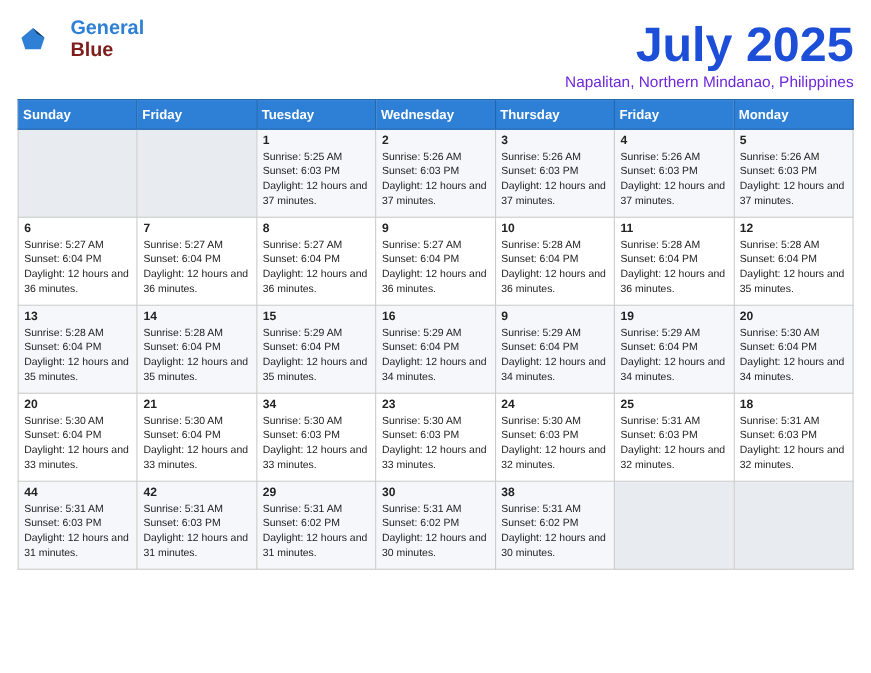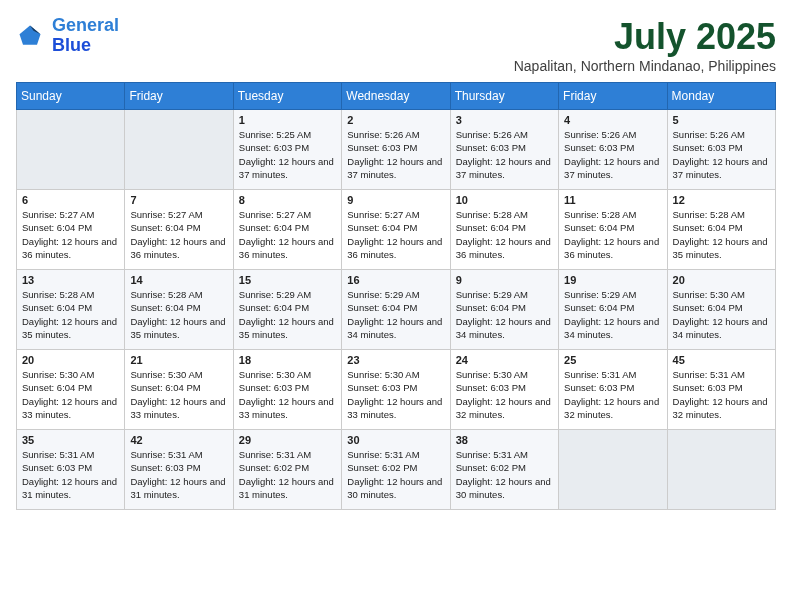--- a/index.html
+++ b/index.html
@@ -12,57 +12,57 @@
     }
     .header {
       display: flex;
       align-items: flex-start;
       justify-content: space-between;
       margin-bottom: 8px;
     }
     .logo {
       display: flex;
       align-items: center;
-      gap: 8px;
+      gap: 20px;
     }
     .logo-text {
       font-size: 18px;
       font-weight: bold;
       color: #1a3a5c;
       line-height: 1.1;
     }
     .logo-text span {
       color: #2e7fd6;
     }
     .logo-icon {
       width: 28px;
       height: 28px;
     }
     .title-block {
       text-align: right;
     }
     .month-title {
-      font-size: 36px;
-      font-weight: bold;
-      color: #14532d;
+      font-size: 44px;
+      font-weight: bold;
+      color: #1d4ed8;
     }
     .subtitle {
       font-size: 14px;
-      color: #404040;
+      color: #6d28d9;
     }
     table {
       width: 100%;
       border-collapse: collapse;
       table-layout: fixed;
     }
     thead tr th {
       background: #2e7fd6;
       color: #fff;
       font-size: 12px;
-      font-weight: normal;
+      font-weight: bold;
       padding: 6px 4px;
       text-align: left;
       border: 1px solid #2266b0;
     }
     tbody tr td {
       vertical-align: top;
       border: 1px solid #ccc;
       padding: 4px 5px;
       font-size: 10px;
       color: #222;
@@ -90,21 +90,21 @@
 <body>
 
 <div class="header">
   <div class="logo">
     <svg class="logo-icon" viewBox="0 0 32 32">
       <polygon points="16,4 28,14 24,26 8,26 4,14" fill="#2e7fd6"></polygon>
       <polygon points="16,4 28,14 20,10" fill="#1a3a5c"></polygon>
     </svg>
     <div class="logo-text">
       <div><span>General</span></div>
-      <div><span style="color:#1d4ed8">Blue</span></div>
+      <div><span style="color:#7f1d1d">Blue</span></div>
     </div>
   </div>
   <div class="title-block">
     <div class="month-title">July 2025</div>
     <div class="subtitle">Napalitan, Northern Mindanao, Philippines</div>
   </div>
 </div>
 
 <table>
   <thead>
@@ -206,43 +206,43 @@
       <tr>
         <td>
           <div class="day-number">20</div>
           <div class="day-info">Sunrise: 5:30 AM<br>Sunset: 6:04 PM<br>Daylight: 12 hours and 33 minutes.</div>
         </td>
         <td>
           <div class="day-number">21</div>
           <div class="day-info">Sunrise: 5:30 AM<br>Sunset: 6:04 PM<br>Daylight: 12 hours and 33 minutes.</div>
         </td>
         <td>
-          <div class="day-number">18</div>
+          <div class="day-number">34</div>
           <div class="day-info">Sunrise: 5:30 AM<br>Sunset: 6:03 PM<br>Daylight: 12 hours and 33 minutes.</div>
         </td>
         <td>
           <div class="day-number">23</div>
           <div class="day-info">Sunrise: 5:30 AM<br>Sunset: 6:03 PM<br>Daylight: 12 hours and 33 minutes.</div>
         </td>
         <td>
           <div class="day-number">24</div>
           <div class="day-info">Sunrise: 5:30 AM<br>Sunset: 6:03 PM<br>Daylight: 12 hours and 32 minutes.</div>
         </td>
         <td>
           <div class="day-number">25</div>
           <div class="day-info">Sunrise: 5:31 AM<br>Sunset: 6:03 PM<br>Daylight: 12 hours and 32 minutes.</div>
         </td>
         <td>
-          <div class="day-number">45</div>
+          <div class="day-number">18</div>
           <div class="day-info">Sunrise: 5:31 AM<br>Sunset: 6:03 PM<br>Daylight: 12 hours and 32 minutes.</div>
         </td>
       </tr>
       <tr>
         <td>
-          <div class="day-number">35</div>
+          <div class="day-number">44</div>
           <div class="day-info">Sunrise: 5:31 AM<br>Sunset: 6:03 PM<br>Daylight: 12 hours and 31 minutes.</div>
         </td>
         <td>
           <div class="day-number">42</div>
           <div class="day-info">Sunrise: 5:31 AM<br>Sunset: 6:03 PM<br>Daylight: 12 hours and 31 minutes.</div>
         </td>
         <td>
           <div class="day-number">29</div>
           <div class="day-info">Sunrise: 5:31 AM<br>Sunset: 6:02 PM<br>Daylight: 12 hours and 31 minutes.</div>
         </td>

